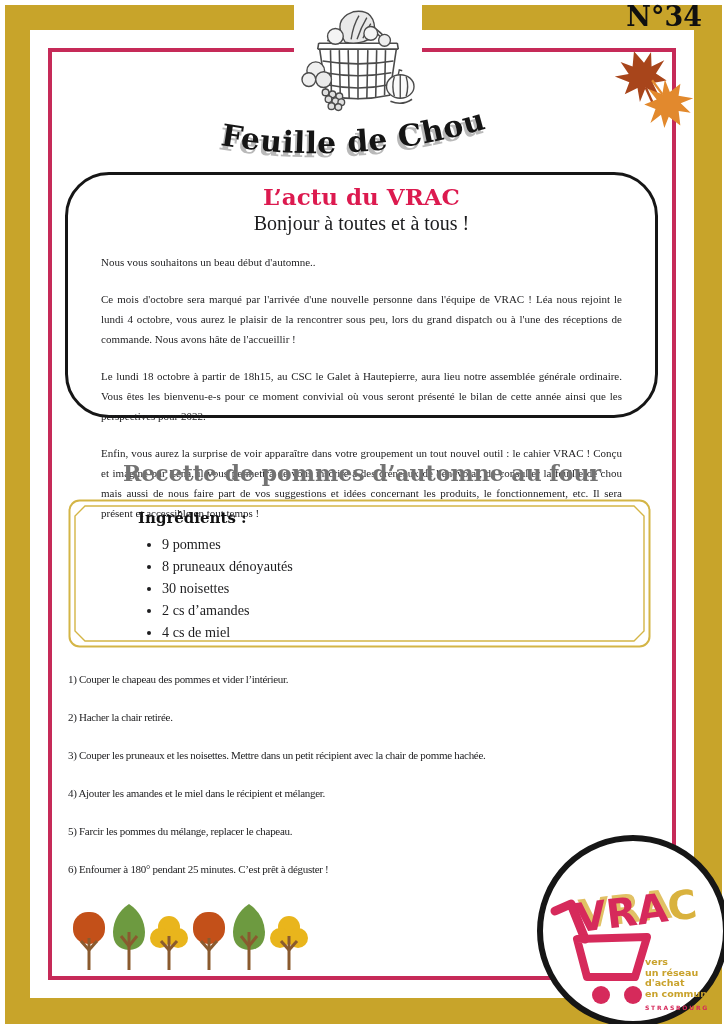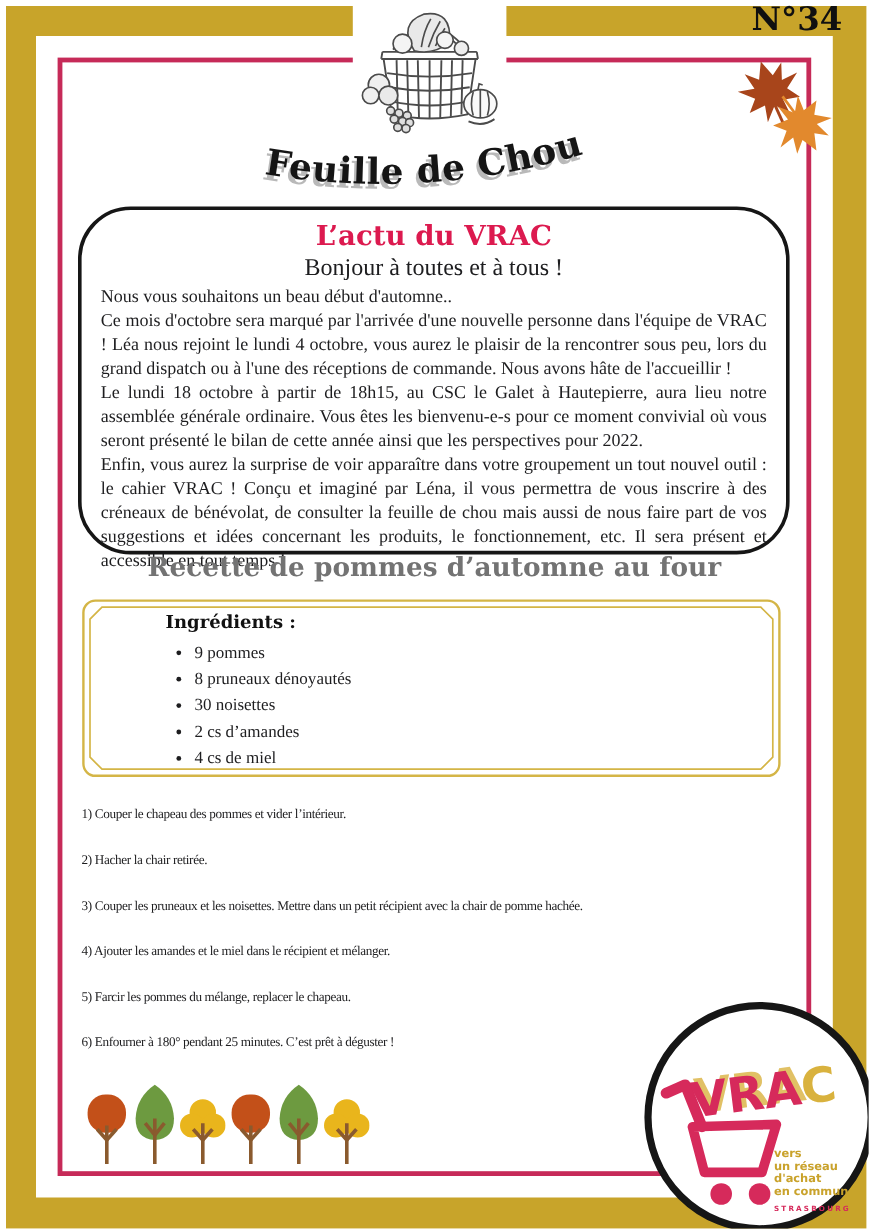--- a/index.html
+++ b/index.html
@@ -12,27 +12,27 @@
               border:4px solid #c62a58;z-index:2;}
   
   .issue-number{position:absolute;top:1px;right:22px;z-index:7;
                 font-family:"DejaVu Serif",serif;font-weight:bold;font-size:27px;color:#101010;}
   .basket-box{position:absolute;left:294px;top:0;width:128px;height:114px;background:#fff;z-index:5;}
   .masthead-svg{position:absolute;left:212px;top:95px;width:300px;height:75px;z-index:6;}
   .arch{font-family:"DejaVu Serif",serif;font-weight:bold;font-size:30px;fill:#151515;letter-spacing:.5px;}
   .arch-shadow{fill:#9c9c9c;opacity:.7;}
   .leaves-svg{position:absolute;left:606px;top:46px;width:102px;height:84px;z-index:4;}
   
-  .actu-box{position:absolute;left:65px;top:172px;width:593px;height:290px;box-sizing:border-box;
+  .actu-box{position:absolute;left:65px;top:172px;width:593px;height:246px;box-sizing:border-box;
             border:3px solid #161616;border-radius:44px;z-index:3;background:#fff;}
   .actu-title{margin:8px 0 2px 0;text-align:center;font-family:"DejaVu Serif",serif;
               font-weight:bold;font-size:23px;color:#dc1a4f;}
   .actu-greeting{margin:0 0 3px 0;text-align:center;font-size:20px;}
   .actu-body{padding:0 16px;}
-  .actu-body p{margin:0;font-size:15px;line-height:20px;text-align:justify;}
+  .actu-body p{margin:17px;font-size:11px;line-height:20px;text-align:justify;}
   
   .recipe-title{position:absolute;left:52px;top:460px;width:620px;text-align:center;z-index:3;
                 font-family:"DejaVu Serif",serif;font-weight:bold;font-size:22px;color:#737373;}
   .recipe-card{position:absolute;left:68px;top:499px;width:583px;height:160px;z-index:3;}
   .recipe-frame{position:absolute;left:0;top:0;width:583px;height:149px;}
   .ing-col{position:absolute;left:70px;top:10px;}
   .time-col{position:absolute;left:397px;top:12px;}
   .card-label{font-family:"DejaVu Serif",serif;font-weight:bold;font-size:15px;color:#111;}
   .ing-list{margin:6px 0 0 0;padding:0 0 0 24px;}
   .ing-list li{font-size:14.2px;line-height:22px;}

